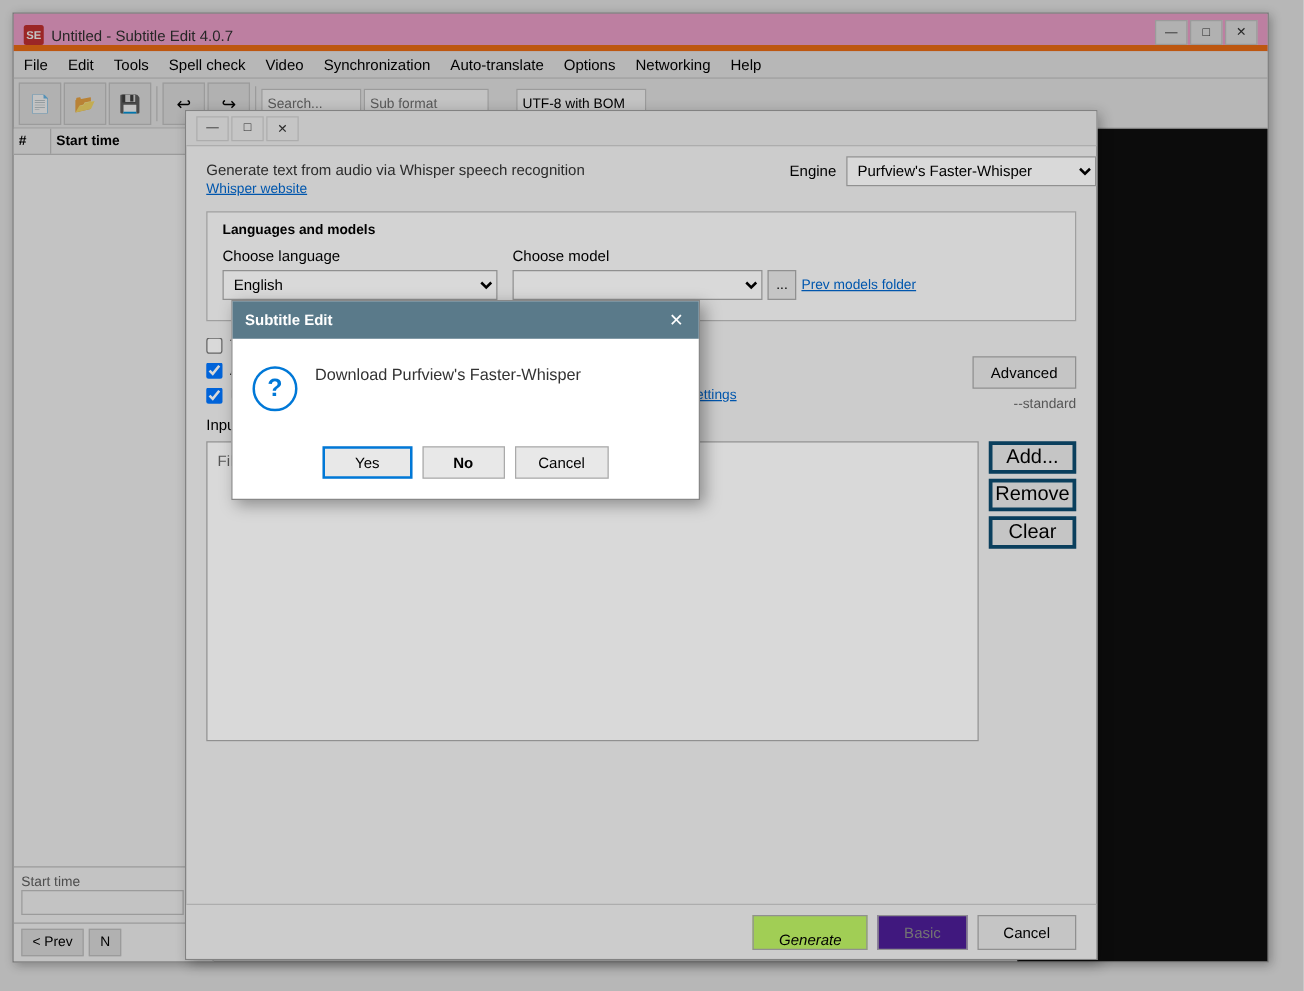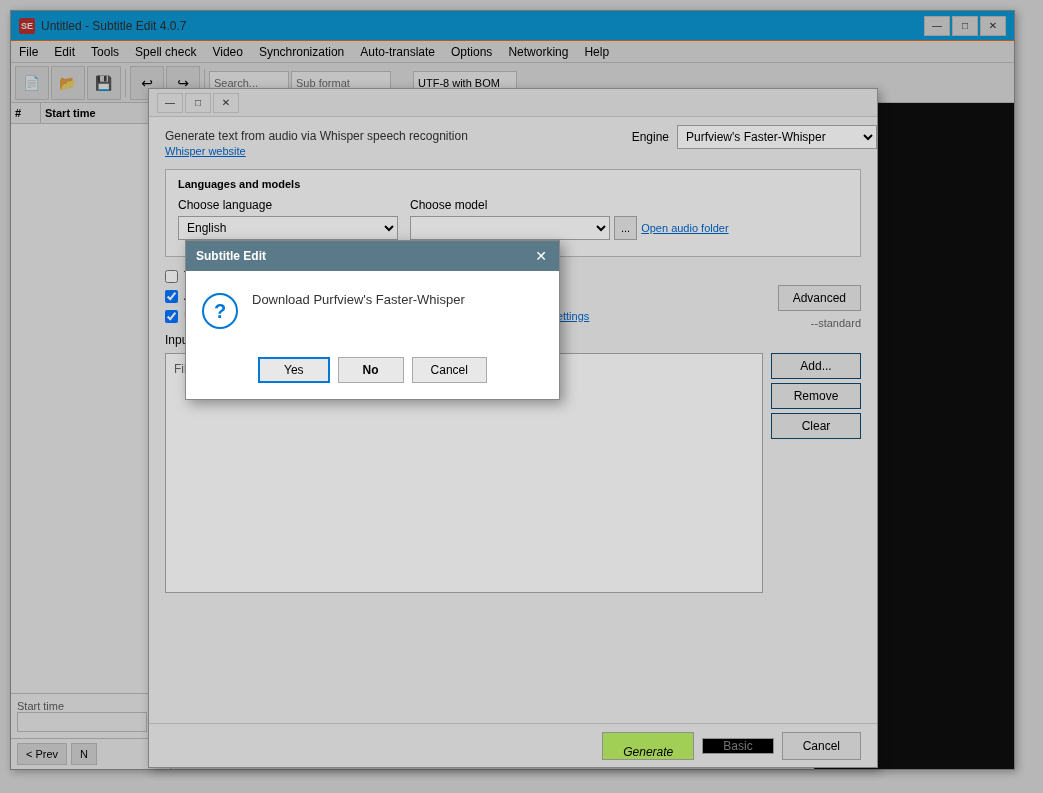--- a/index.html
+++ b/index.html
@@ -20,26 +20,26 @@
       left: 10px;
       width: 1005px;
       height: 760px;
       background: #f0f0f0;
       border: 1px solid #999;
       box-shadow: 2px 2px 8px rgba(0,0,0,0.3);
     }
 
     
     .title-bar {
-      background: #0ea5e9;
+      background: #f9a8d4;
       height: 30px;
       display: flex;
-      align-items: center;
+      align-items: flex-end;
       padding: 0 8px;
-      border-bottom: 1px solid #f97316;
+      border-bottom: 5px solid #f97316;
       user-select: none;
     }
     .title-bar-icon {
       width: 16px;
       height: 16px;
       background: #cc3333;
       border-radius: 2px;
       margin-right: 6px;
       display: flex;
       align-items: center;
@@ -350,26 +350,26 @@
       border: 1px solid #aaa;
       background: white;
       height: 240px;
       padding: 8px;
       margin-bottom: 8px;
       font-size: 12px;
       color: #666;
       position: relative;
     }
     .input-btn {
-      width: 90px;
+      width: 70px;
       height: 26px;
       background: #e8e8e8;
-      border: 1px solid #0c4a6e;
-      cursor: pointer;
-      font-size: 12px;
+      border: 3px solid #0c4a6e;
+      cursor: pointer;
+      font-size: 16px;
     }
     .dialog-footer {
       position: absolute;
       bottom: 0;
       left: 0;
       right: 0;
       height: 44px;
       border-top: 1px solid #ccc;
       background: #f0f0f0;
       display: flex;
@@ -381,23 +381,23 @@
     .generate-btn {
       height: 28px;
       padding: 12px 20px;
       background: #bef264;
       border: 1px solid #aaa;
       cursor: pointer;
       font-size: 12px;
       font-style: italic;
     }
     .basic-btn {
-      height: 16px;
+      height: 28px;
       padding: 0 20px;
-      background: #000000;
+      background: #4c1d95;
       border: 1px solid #aaa;
       cursor: pointer;
       font-size: 12px;
       color: #888;
     }
     .cancel-dialog-btn {
       height: 28px;
       padding: 0 20px;
       background: #e8e8e8;
       border: 1px solid #aaa;
@@ -652,21 +652,21 @@
             <option>English</option>
           </select>
         </div>
         <div style="display:flex; flex-direction:column; gap:4px;">
           <span>Choose model</span>
           <div style="display:flex; gap:4px; align-items:center;">
             <select class="form-select model-select">
               <option></option>
             </select>
             <button class="browse-btn">...</button>
-            <a class="open-models-link">Open audio folder</a>
+            <a class="open-models-link">Prev models folder</a>
           </div>
         </div>
       </div>
     </div>
 
     <button class="advanced-btn">Advanced</button>
     <span class="standard-text">--standard</span>
 
     <div class="checkbox-line">
       <input type="checkbox" style="">

